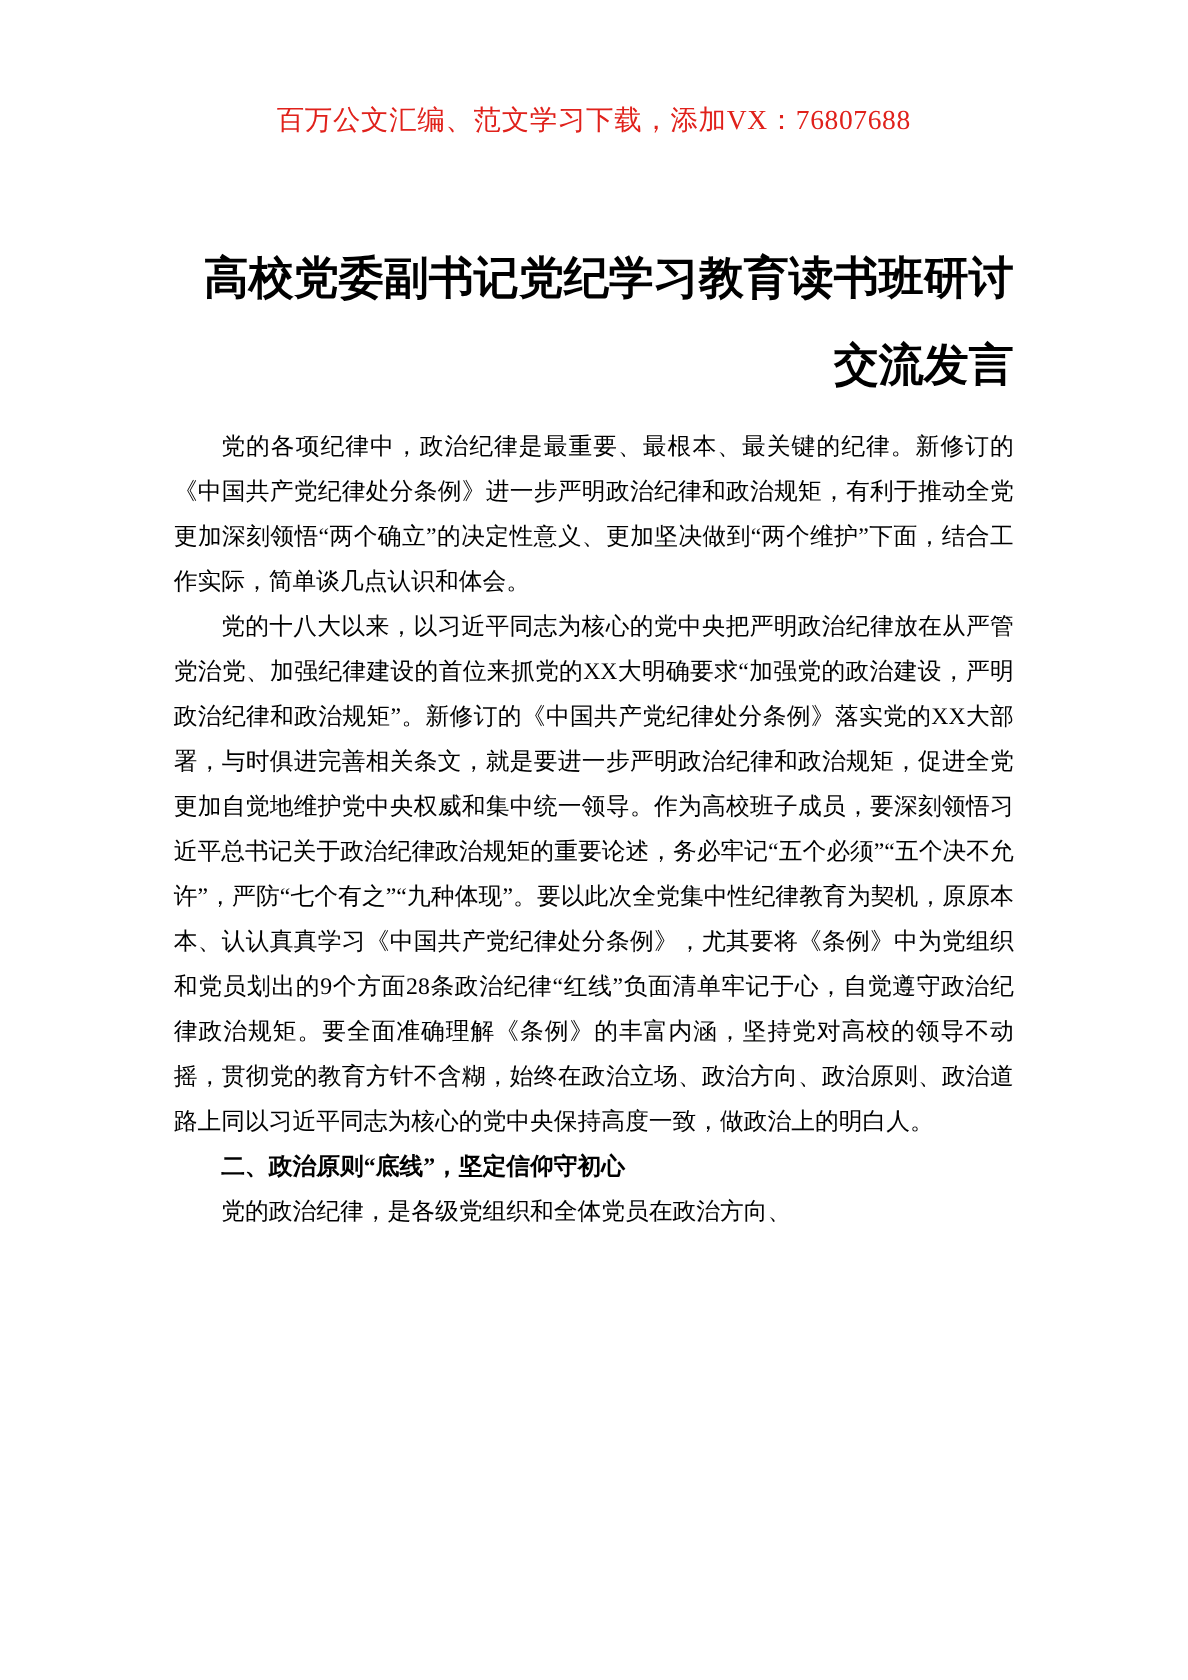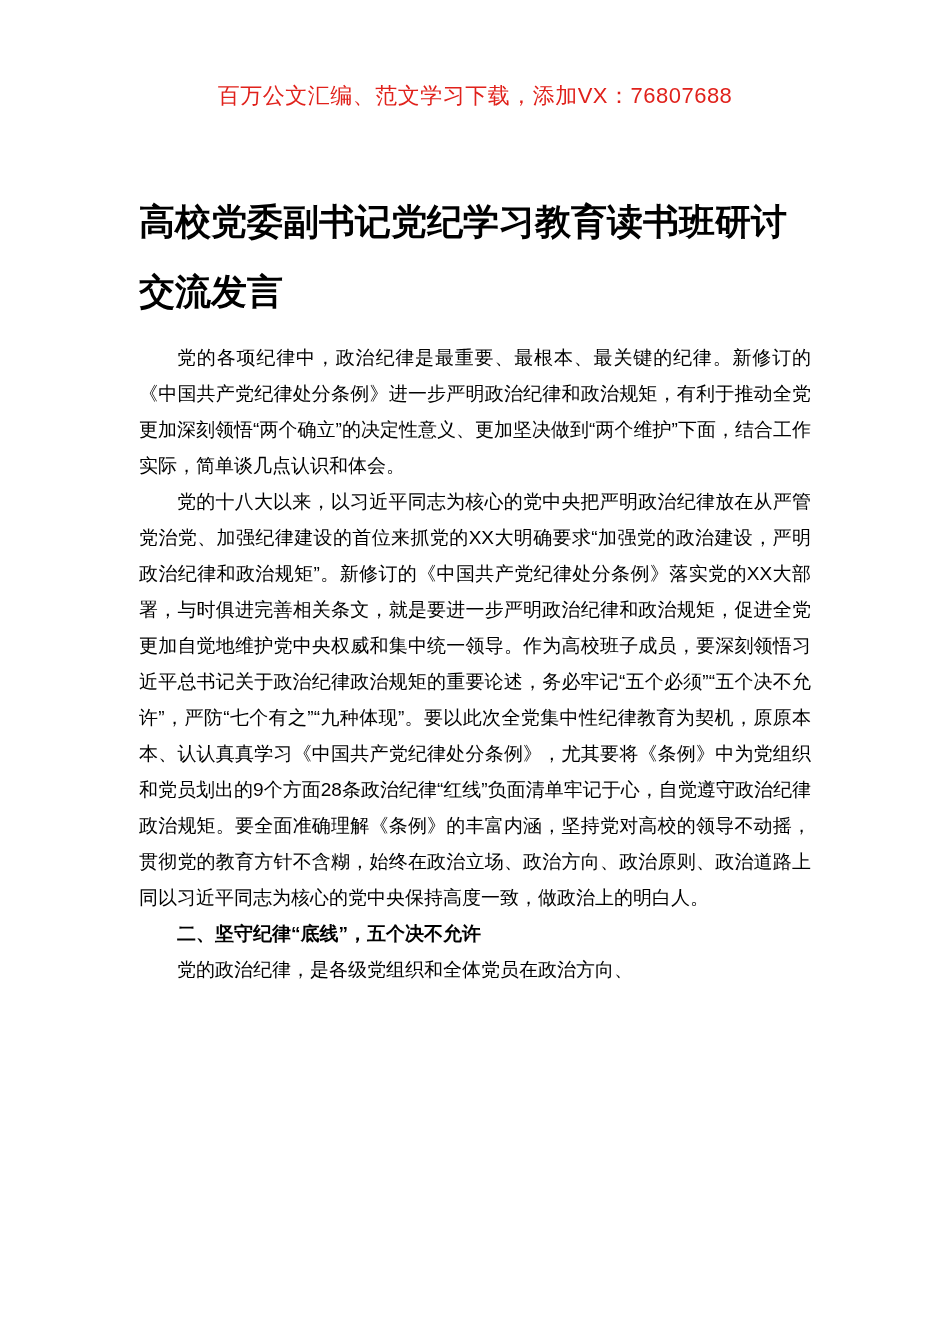--- a/index.html
+++ b/index.html
@@ -6,40 +6,40 @@
     margin: 0;
     padding: 0;
     background: #ffffff;
   }
   .page {
     position: relative;
     width: 950px;
     height: 1040px;
     background: #ffffff;
     overflow: hidden;
-    font-family: Liberation Sans, sans-serif;
+    font-family: Liberation Serif, serif;
     color: #000000;
   }
   .promo-banner {
     position: absolute;
     top: 82px;
     left: 0;
     width: 100%;
     text-align: center;
     font-size: 22px;
     line-height: 28px;
     font-weight: normal;
     letter-spacing: 0.5px;
   }
   .doc-title {
     position: absolute;
     top: 163px;
     left: 139px;
     width: 672px;
-    text-align: left;
+    text-align: right;
     font-size: 36px;
     line-height: 70px;
     font-weight: 600;
     letter-spacing: 0px;
     word-break: break-all;
   }
   .doc-body {
     position: absolute;
     top: 340px;
     left: 139px;
@@ -66,17 +66,17 @@
 
 <div class="page">
 
   <div class="promo-banner" style="color: rgb(224, 33, 27);">百万公文汇编、范文学习下载，添加VX：76807688</div>
 
   <h1 class="doc-title">高校党委副书记党纪学习教育读书班研讨交流发言</h1>
 
   <div class="doc-body">
       <p class="body">党的各项纪律中，政治纪律是最重要、最根本、最关键的纪律。新修订的《中国共产党纪律处分条例》进一步严明政治纪律和政治规矩，有利于推动全党更加深刻领悟“两个确立”的决定性意义、更加坚决做到“两个维护”下面，结合工作实际，简单谈几点认识和体会。</p>
       <p class="body">党的十八大以来，以习近平同志为核心的党中央把严明政治纪律放在从严管党治党、加强纪律建设的首位来抓党的XX大明确要求“加强党的政治建设，严明政治纪律和政治规矩”。新修订的《中国共产党纪律处分条例》落实党的XX大部署，与时俱进完善相关条文，就是要进一步严明政治纪律和政治规矩，促进全党更加自觉地维护党中央权威和集中统一领导。作为高校班子成员，要深刻领悟习近平总书记关于政治纪律政治规矩的重要论述，务必牢记“五个必须”“五个决不允许”，严防“七个有之”“九种体现”。要以此次全党集中性纪律教育为契机，原原本本、认认真真学习《中国共产党纪律处分条例》，尤其要将《条例》中为党组织和党员划出的9个方面28条政治纪律“红线”负面清单牢记于心，自觉遵守政治纪律政治规矩。要全面准确理解《条例》的丰富内涵，坚持党对高校的领导不动摇，贯彻党的教育方针不含糊，始终在政治立场、政治方向、政治原则、政治道路上同以习近平同志为核心的党中央保持高度一致，做政治上的明白人。</p>
-      <p class="heading">二、坚守纪律“底线”，五个决不允许</p>
+      <p class="heading">二、政治原则“底线”，坚定信仰守初心</p>
       <p class="body">党的政治纪律，是各级党组织和全体党员在政治方向、</p>
     </div>
 
 </div>
 
 </body></html>

